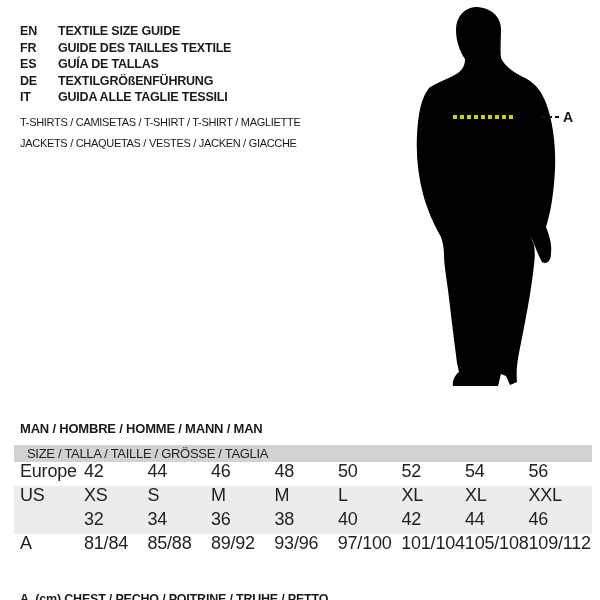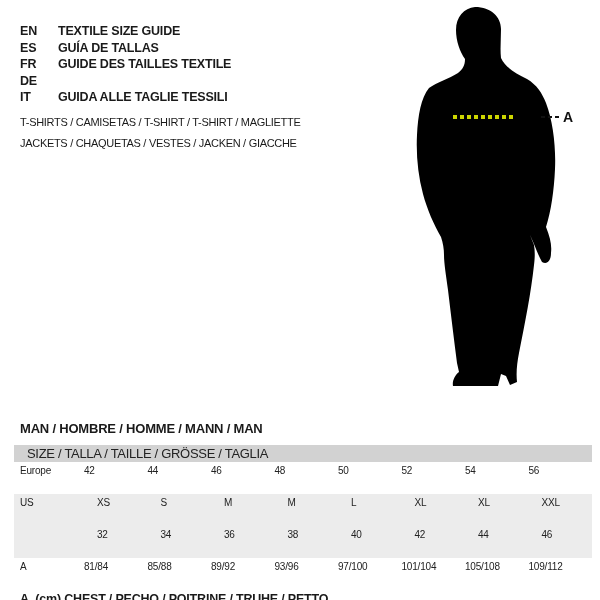--- a/index.html
+++ b/index.html
@@ -86,27 +86,27 @@
     line-height: 17px;
     background: #d2d2d2;
     font-size: 13px;
     letter-spacing: -0.3px;
     color: #232323;
     padding-left: 13px;
     white-space: nowrap;
   }
   .t-row {
     display: flex;
-    height: 32px;
+    height: 24px;
     line-height: 18px;
-    font-size: 10px;
+    font-size: 18px;
     letter-spacing: -0.2px;
     color: #222;
   }
-  .t-row.shaded { background: #ececec; gap: 13px; }
+  .t-row.shaded { background: #ececec; }
   .t-label {
     width: 70px;
     padding-left: 6px;
     flex: 0 0 70px;
   }
   .t-cell {
     flex: 1 1 0;
     text-align: left;
   }
 
@@ -126,29 +126,30 @@
 <body>
 
 <div class="canvas">
 
   <div class="lang-list">
     <div class="lang-row">
       <span class="lang-code">EN</span>
       <span class="lang-label">TEXTILE SIZE GUIDE</span>
     </div>
     <div class="lang-row">
+      <span class="lang-code">FR</span>
+      <span class="lang-label">GUIDE DES TAILLES TEXTILE</span>
+    </div>
+    <div class="lang-row">
       <span class="lang-code">ES</span>
       <span class="lang-label">GUÍA DE TALLAS</span>
     </div>
     <div class="lang-row">
-      <span class="lang-code">FR</span>
-      <span class="lang-label">GUIDE DES TAILLES TEXTILE</span>
-    </div>
-    <div class="lang-row">
       <span class="lang-code">DE</span>
+      <span class="lang-label">TEXTILGRÖßENFÜHRUNG</span>
     </div>
     <div class="lang-row">
       <span class="lang-code">IT</span>
       <span class="lang-label">GUIDA ALLE TAGLIE TESSILI</span>
     </div>
   </div>
 
   <div class="categories">
     <div class="category-line">T-SHIRTS / CAMISETAS / T-SHIRT / T-SHIRT / MAGLIETTE</div>
     <div class="category-line">JACKETS / CHAQUETAS / VESTES / JACKEN / GIACCHE</div>

